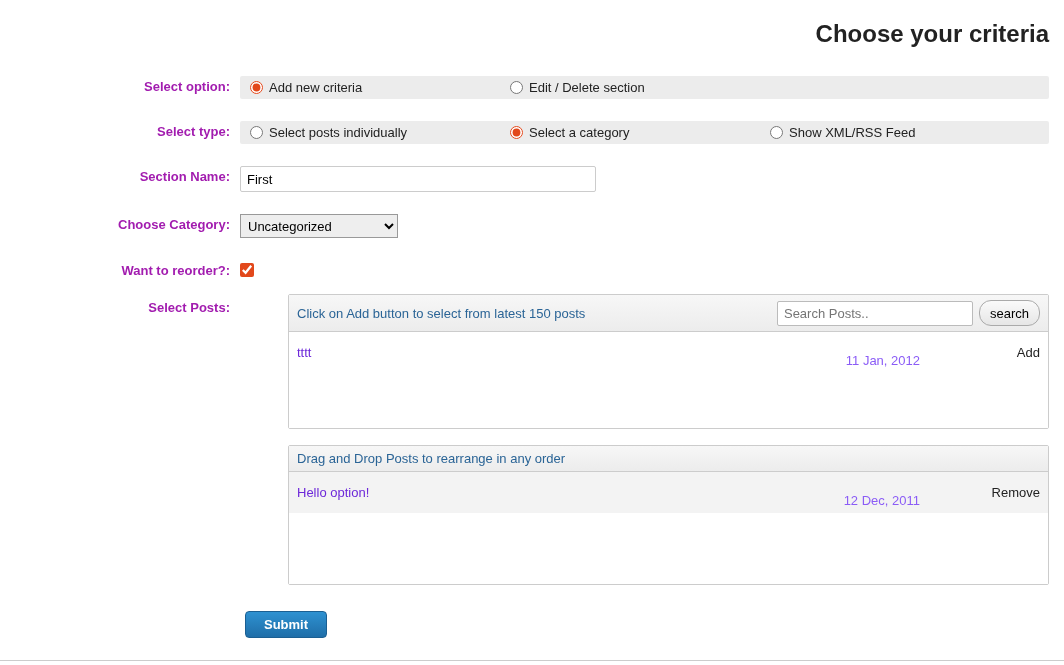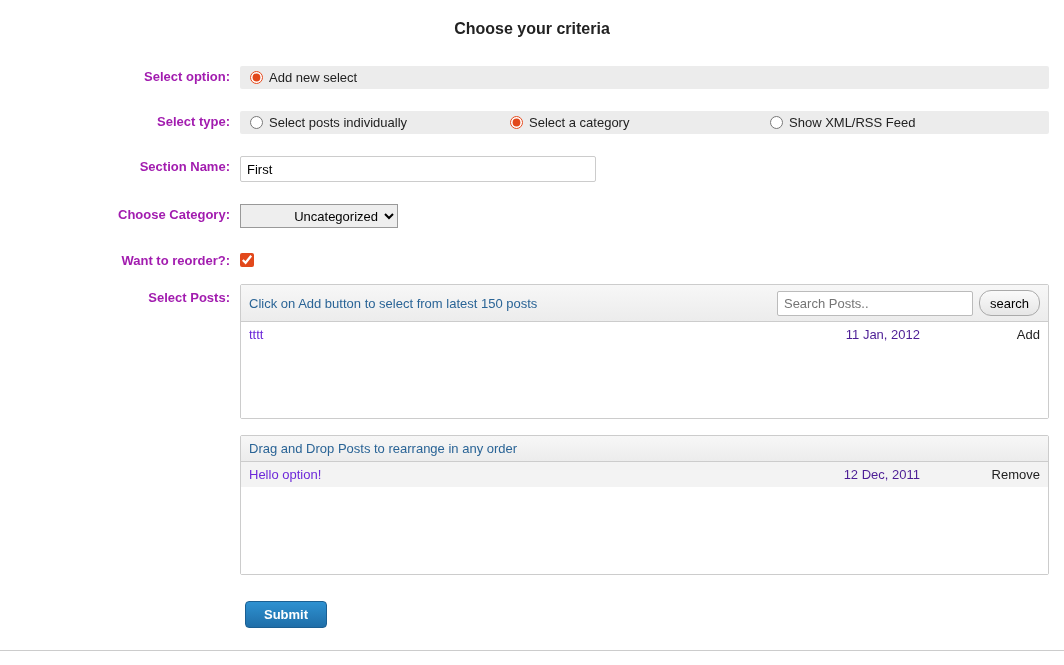--- a/index.html
+++ b/index.html
@@ -5,22 +5,22 @@
     * { box-sizing: border-box; margin: 0; padding: 0; }
     body {
       font-family: "Lucida Grande", Verdana, Arial, sans-serif;
       font-size: 13px;
       color: #333;
       background: #fff;
       width: 1064px;
     }
     .container { padding: 20px 15px 10px; }
     h2.title {
-      text-align: center;
-      font-size: 16px;
+      text-align: right;
+      font-size: 24px;
       font-weight: bold;
       color: #222;
       margin-bottom: 28px;
     }
     .form-row {
       display: flex;
       align-items: flex-start;
       margin-bottom: 22px;
     }
     .form-row.compact { margin-bottom: 14px; }
@@ -64,21 +64,20 @@
       border-radius: 2px;
       height: 26px;
     }
     select.select-input {
       width: 158px;
       padding: 2px 3px;
       border: 1px solid #999;
       font-size: 13px;
       height: 24px;
       background: #eee;
-      text-align: right;
     }
     input[type="checkbox"].reorder-check {
       accent-color: #e2481b;
       width: 14px; height: 14px;
       margin-top: 3px;
     }
 
     .posts-panel {
       border: 1px solid #ccc;
       border-radius: 2px;
@@ -127,21 +126,21 @@
     }
     .panel-body.tall { height: 112px; }
     .post-row {
       display: flex;
       padding: 5px 8px;
       align-items: center;
       font-size: 13px;
     }
     .post-row.alt { background: #f3f3f3; }
     .post-title { flex: 1; color: #6d28d9; }
-    .post-date { width: 140px; text-align: right; color: #4c1d95; padding-right: 40px;}
+    .post-date { width: 140px; text-align: right; color: #8b5cf6; padding-right: 40px; margin-top: 16px;}
     .post-action { width: 80px; text-align: right; color: #222; cursor: pointer; }
     
     .submit-btn {
       background: linear-gradient(#2e91d1, #1f6ea8);
       color: #fff;
       border: 1px solid #1b5f92;
       padding: 5px 18px;
       border-radius: 4px;
       font-size: 13px;
       font-weight: bold;
@@ -160,21 +159,25 @@
 
 <div class="container">
   <h2 class="title">Choose your criteria</h2>
 
   <div class="form-row">
     <div class="label">Select option:</div>
     <div class="field">
       <div class="radio-bar two">
         <label class="radio-cell">
           <input type="radio" name="opt" checked="" style="">
-          <span class="radio-label">Add new select</span>
+          <span class="radio-label">Add new criteria</span>
+        </label>
+        <label class="radio-cell">
+          <input type="radio" name="opt" style="">
+          <span class="radio-label">Edit / Delete section</span>
         </label>
       </div>
     </div>
   </div>
 
   <div class="form-row">
     <div class="label">Select type:</div>
     <div class="field">
       <div class="radio-bar three">
         <label class="radio-cell">
@@ -209,21 +212,21 @@
     </div>
   </div>
 
   <div class="form-row compact">
     <div class="label">Want to reorder?:</div>
     <div class="field">
       <input type="checkbox" class="reorder-check" checked="" style="">
     </div>
   </div>
 
-  <div class="form-row" style="margin-bottom:10px;">
+  <div class="form-row" style="margin-bottom:10px;gap:48px;">
     <div class="label" style="padding-top:6px;">Select Posts:</div>
     <div class="field">
 
       <div class="posts-panel">
         <div class="panel-header">
           <span class="hint">Click on Add button to select from latest 150 posts</span>
           <div class="search-wrap">
             <input type="text" placeholder="Search Posts.." style="">
             <button type="button">search</button>
           </div>

